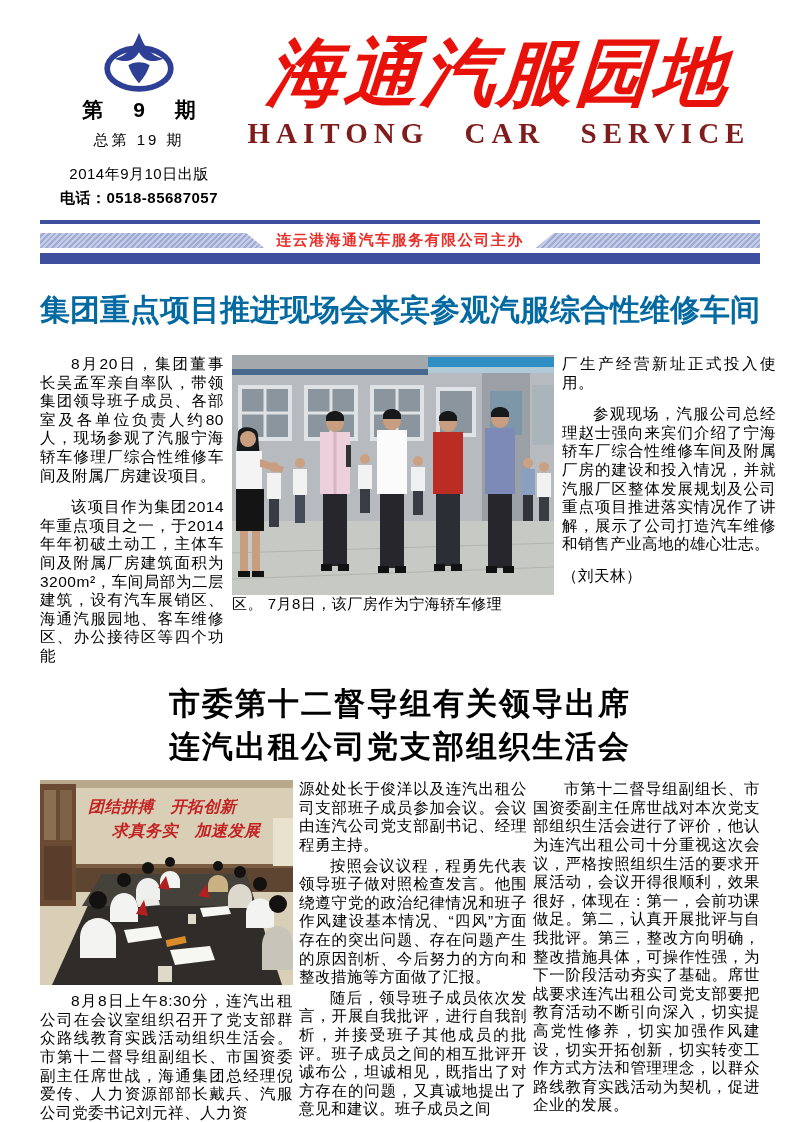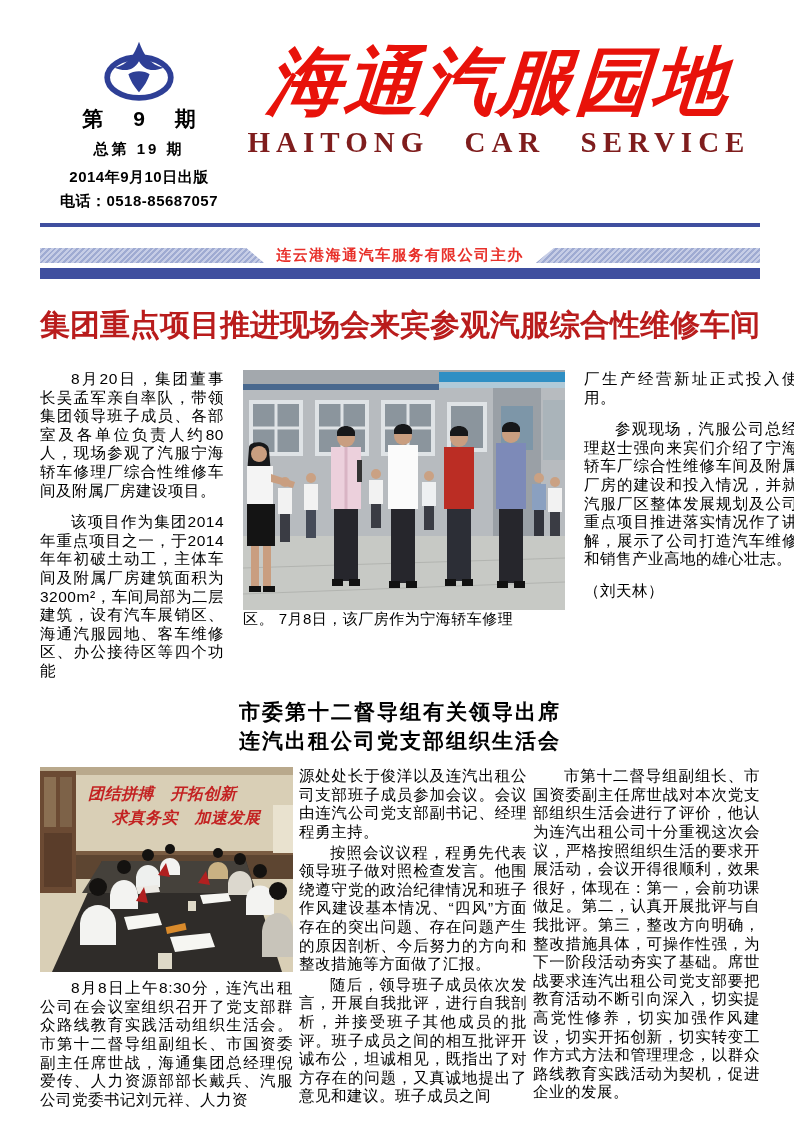--- a/index.html
+++ b/index.html
@@ -1,59 +1,59 @@
 <!DOCTYPE html>
 <html><head>
 <meta charset="utf-8">
 <style>
   html,body{margin:0;padding:0;background:#9a9a9a;}
   .page{
     width:794px;height:1122px;background:#ffffff;margin:0 auto;
-    box-sizing:border-box;padding:40px 34px 0 40px;overflow:hidden;
+    box-sizing:border-box;padding:31px 34px 0 40px;overflow:hidden;
     font-family:"Liberation Sans","DejaVu Sans",sans-serif;color:#000;position:relative;
   }
   
   .masthead{display:flex;align-items:flex-start;}
   .mast-left{width:198px;text-align:center;flex:none;}
   .logo{display:block;margin:0 auto;}
   .issue{font-size:21px;font-weight:bold;letter-spacing:12px;margin-top:3px;white-space:nowrap;padding-left:12px;}
-  .total{font-size:15px;font-weight:bold;letter-spacing:3px;margin-top:7px;}
-  .date{font-size:15px;font-weight:bold;margin-top:9px;letter-spacing:.5px;}
+  .total{font-size:15px;font-weight:normal;letter-spacing:3px;margin-top:7px;}
+  .date{font-size:15px;font-weight:normal;margin-top:15px;letter-spacing:.5px;}
   .phone{font-size:15px;font-weight:bold;margin-top:5px;letter-spacing:.5px;}
   .mast-right{flex:1;text-align:center;padding-top:2px;}
   .title-cn{
     font-family:"DejaVu Serif","Liberation Serif",serif;font-weight:bold;font-style:italic;
     font-size:74px;line-height:1.08;color:#e8120a;letter-spacing:3px;white-space:nowrap;
     transform:skewX(-4deg);
   }
   .title-en{
     font-family:"Liberation Serif","DejaVu Serif",serif;font-weight:bold;
     font-size:29px;color:#7f1d1d;letter-spacing:6px;word-spacing:22px;margin-top:4px;white-space:nowrap;
   }
   
   .rule-assembly{margin-top:12px;}
   .rule-thin{height:4px;background:#3f4f9f;}
-  .rule-mid{display:flex;align-items:center;height:17px;margin-top:20px;}
+  .rule-mid{display:flex;align-items:center;height:17px;margin-top:8px;}
   .hatch{flex:1;height:15px;background:repeating-linear-gradient(135deg,#c6cde6 0 2px,#9fabd2 2px 4px);}
   .hatch-left{clip-path:polygon(0 0,calc(100% - 18px) 0,100% 100%,0 100%);margin-right:12px;}
   .hatch-right{clip-path:polygon(18px 0,100% 0,100% 100%,0 100%);margin-left:12px;}
   .organizer{font-size:15px;font-weight:bold;color:#e8302a;letter-spacing:1.5px;white-space:nowrap;}
   .rule-thick{height:11px;background:#3f4f9f;margin-top:4px;}
   
   .headline1{
-    font-size:30px;font-weight:bold;color:#b91c1c;text-align:left;
+    font-size:30px;font-weight:bold;color:#0369a1;text-align:left;
     letter-spacing:0;margin:26px 0 24px;white-space:nowrap;
   }
-  .headline2{text-align:center;font-size:21px;font-weight:bold;line-height:1.4;letter-spacing:2px;margin:16px 0 12px;}
+  .headline2{text-align:center;font-size:31px;font-weight:bold;line-height:1.4;letter-spacing:2px;margin:16px 0 12px;}
   
   .article{display:flex;font-size:15.5px;line-height:1.2;letter-spacing:.5px;text-align:justify;}
   .article p{margin:0;text-indent:2em;}
   .no-indent{text-indent:0 !important;}
   .a1-left{width:184px;flex:none;}
-  .a1-center{width:322px;flex:none;margin:0 19px;}
+  .a1-center{width:322px;flex:none;margin:0 8px;}
   .a1-right{width:214px;flex:none;}
   .a1-left p + p,.a1-right p + p{margin-top:13px;}
   .continuation{margin-top:5px;font-size:15px;}
   .byline{text-align:left;text-indent:0 !important;padding-right:20px;margin-top:13px;}
   .a2-a{width:253px;flex:none;}
   .a2-b{width:228px;flex:none;margin:0 6px;}
   .a2-c{width:227px;flex:none;}
   .article2 p + p{margin-top:2px;}
   .a2-a p{margin-top:7px;}
   .photo{display:block;}

